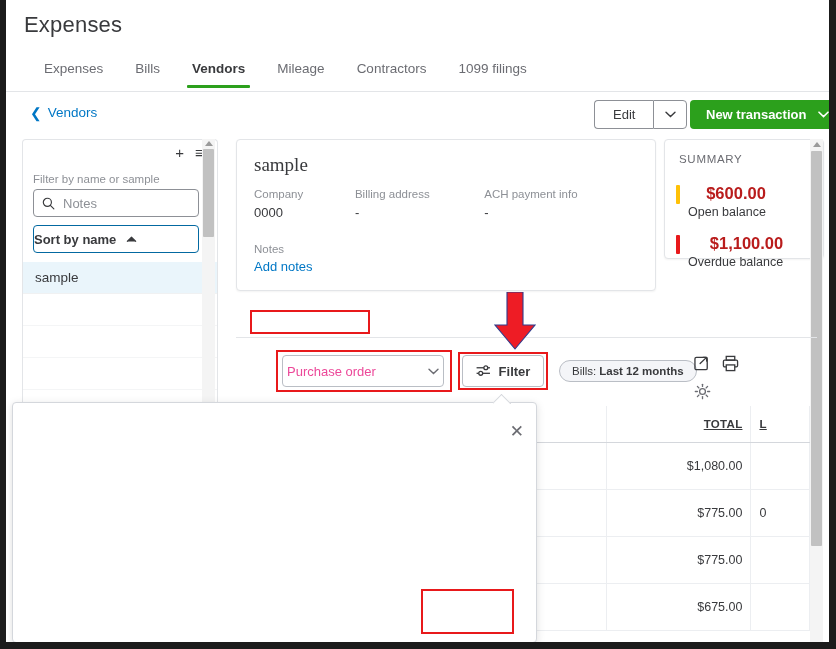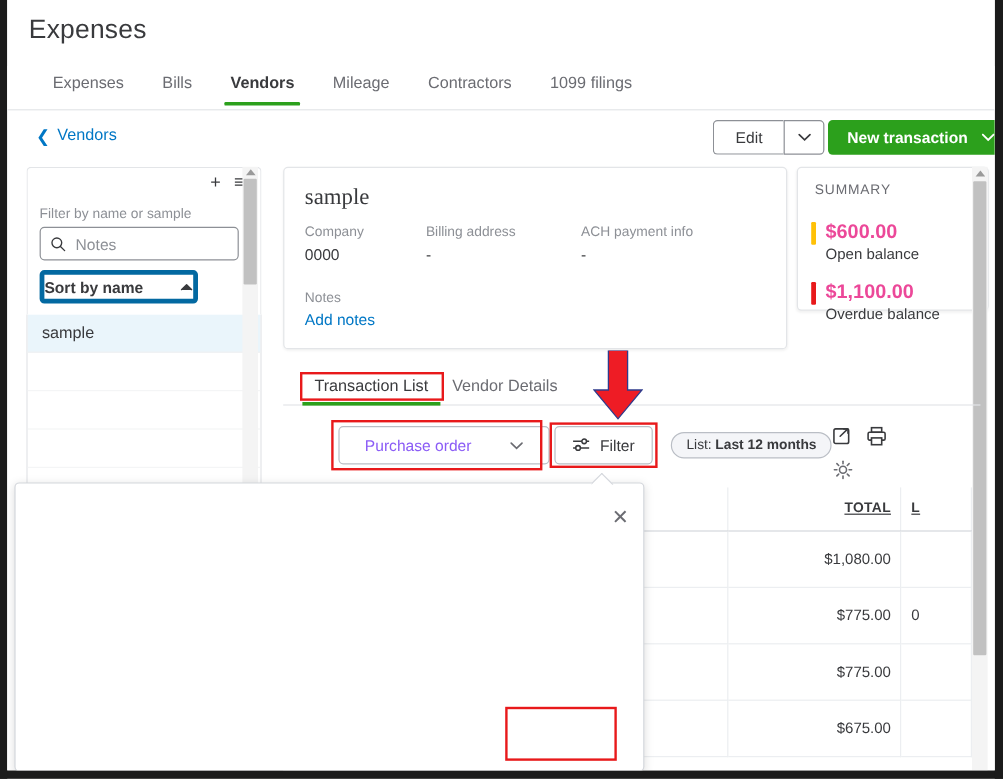--- a/index.html
+++ b/index.html
@@ -101,23 +101,23 @@
   .vlist-icons { position:absolute; right:8px; top:5px; display:flex; gap:11px; color:#393a3d; }
   .vlist-icons span { font-size:15px; cursor:pointer; line-height:1; }
   .vlist-filterlabel { position:absolute; left:10px; top:33px; font-size:11.5px; color:#8d9096; }
   .search-box {
     position:absolute; left:10px; top:49px; width:166px; height:28px;
     border:1px solid #8d9096; border-radius:4px; background:#fff;
     display:flex; align-items:center; gap:8px; padding:0 8px;
   }
   .search-box .ph { font-size:13px; color:#8d9096; }
   .sort-btn {
-    position:absolute; left:10px; top:85px; width:132px; height:28px;
-    border:4px solid #0369a1; border-radius:4px; background:#fff;
-    display:flex; align-items:center; justify-content:space-between; gap:10px;
+    position:absolute; left:10px; top:85px; width:166px; height:28px;
+    border:1px solid #0369a1; border-radius:4px; background:#fff;
+    display:flex; align-items:center; justify-content:flex-start; gap:10px;
     font-size:13px; font-weight:700; color:#393a3d; cursor:pointer;
   }
   .vlist-rows {
     position:absolute; left:0; top:123px; right:0; bottom:0;
     background:#fff; border:1px solid #e3e5e8; border-top:none;
     overflow:hidden;
   }
   .vrow {
     height:32px; display:flex; align-items:center; padding-left:12px;
     font-size:13.5px; color:#393a3d; cursor:pointer;
@@ -168,21 +168,21 @@
     box-shadow:0 1px 2px rgba(0,0,0,.05);
   }
   .scard .shead {
     position:absolute; left:14px; top:13px;
     font-size:11.5px; color:#6b6c72; letter-spacing:.7px;
   }
   .sitem { position:absolute; left:11px; }
   .sitem.a { top:42px; }
   .sitem.b { top:92px; }
   .sbar { position:absolute; left:0; top:3px; width:4px; height:19px; border-radius:1px;}
-  .samt { margin-left:12px; font-size:16.5px; font-weight:700; color:#ec4899; line-height:22px;}
+  .samt { margin-left:12px; font-size:16.5px; font-weight:700; color:#b91c1c; line-height:22px;text-align:right;}
   .slab { margin-left:12px; font-size:12.5px; color:#393a3d; margin-top:1px;}
 
   .page-scroll {
     position:absolute; right:6px; top:139px; width:13px; bottom:0;
     background:#f4f4f4;
   }
   .page-scroll .thumb {
     position:absolute; left:1px; top:12px; width:11px; height:395px;
     background:#c1c1c1; border-radius:1px;
   }
@@ -203,30 +203,30 @@
     content:""; position:absolute; left:0; right:0; bottom:0; height:3px;
     background:#2ca01c;
   }
   .subtab-divider {
     position:absolute; left:230px; right:12px; top:337px;
     height:1px; background:#e3e5e8;
   }
 
   
   .type-select {
-    position:absolute; left:276px; top:355px; width:176px; height:32px;
+    position:absolute; left:276px; top:355px; width:162px; height:32px;
     border:1px solid #babec5; border-radius:4px; background:#fff;
-    display:flex; align-items:center; padding:0 21px;
-    font-size:13px; color:#8b5cf6; cursor:pointer; justify-content:space-between;
+    display:flex; align-items:center; padding:0 4px;
+    font-size:13px; color:#ec4899; cursor:pointer; justify-content:space-between;
   }
   .filter-btn {
     position:absolute; left:456px; top:355px; width:82px; height:32px;
     border:1px solid #babec5; border-radius:4px; background:#fff;
     display:flex; align-items:center; justify-content:center; gap:8px;
-    font-size:13px; font-weight:400; color:#393a3d; cursor:pointer;
+    font-size:13px; font-weight:700; color:#393a3d; cursor:pointer;
   }
   .date-chip {
     position:absolute; left:553px; top:360px; height:22px;
     border:1px solid #babec5; border-radius:11px; background:#f4f5f8;
     display:flex; align-items:center; padding:0 12px;
     font-size:11.5px; color:#393a3d; cursor:pointer;
   }
   .date-chip b { font-weight:700; margin-left:3px;}
   .tool-icons { position:absolute; left:688px; top:355px; }
   .tool-icons .ti { position:absolute; cursor:pointer; color:#393a3d;}
@@ -396,44 +396,40 @@
       <div class="slab">Overdue balance</div>
     </div>
   </div>
 
   <div class="page-scroll">
     <div class="arrow-up"></div>
     <div class="thumb"></div>
   </div>
 
   <div class="subtab-divider"></div>
-  <div class="subtabs">
-    <div class="subtab active">Transaction List</div>
-    <div class="subtab">Vendor Details</div>
-  </div>
 
   <div class="type-select">
     <span>Purchase order</span>
     <svg class="caret-svg" viewBox="0 0 11 7">
       <path d="M1 1.2 L5.5 5.6 L10 1.2" fill="none" stroke="#6b6c72" stroke-width="1.4" stroke-linecap="round"></path>
     </svg>
   </div>
 
   <div class="filter-btn">
     <svg width="15" height="12" viewBox="0 0 16 13">
       <line x1="0.5" y1="3" x2="15" y2="3" stroke="#393a3d" stroke-width="1.4"></line>
       <line x1="0.5" y1="9" x2="15" y2="9" stroke="#393a3d" stroke-width="1.4"></line>
       <circle cx="10.5" cy="3" r="2.1" fill="#fff" stroke="#393a3d" stroke-width="1.4"></circle>
       <circle cx="5" cy="9" r="2.1" fill="#fff" stroke="#393a3d" stroke-width="1.4"></circle>
     </svg>
     <span>Filter</span>
   </div>
 
   <div class="date-chip">
-    <span>List:</span>
+    <span>Bills:</span>
     <b>Last 12 months</b>
   </div>
 
   <div class="tool-icons">
     <span class="ti export">
       <svg width="17" height="17" viewBox="0 0 18 18">
         <rect x="1" y="2.5" width="13" height="13" rx="1.6" fill="none" stroke="#393a3d" stroke-width="1.4"></rect>
         <path d="M6.5 9 L13 2.8" stroke="#393a3d" stroke-width="1.4" stroke-linecap="round"></path>
         <path d="M9.6 2.6 H13.4 V6.4" fill="none" stroke="#393a3d" stroke-width="1.4" stroke-linecap="round" stroke-linejoin="round"></path>
       </svg>

